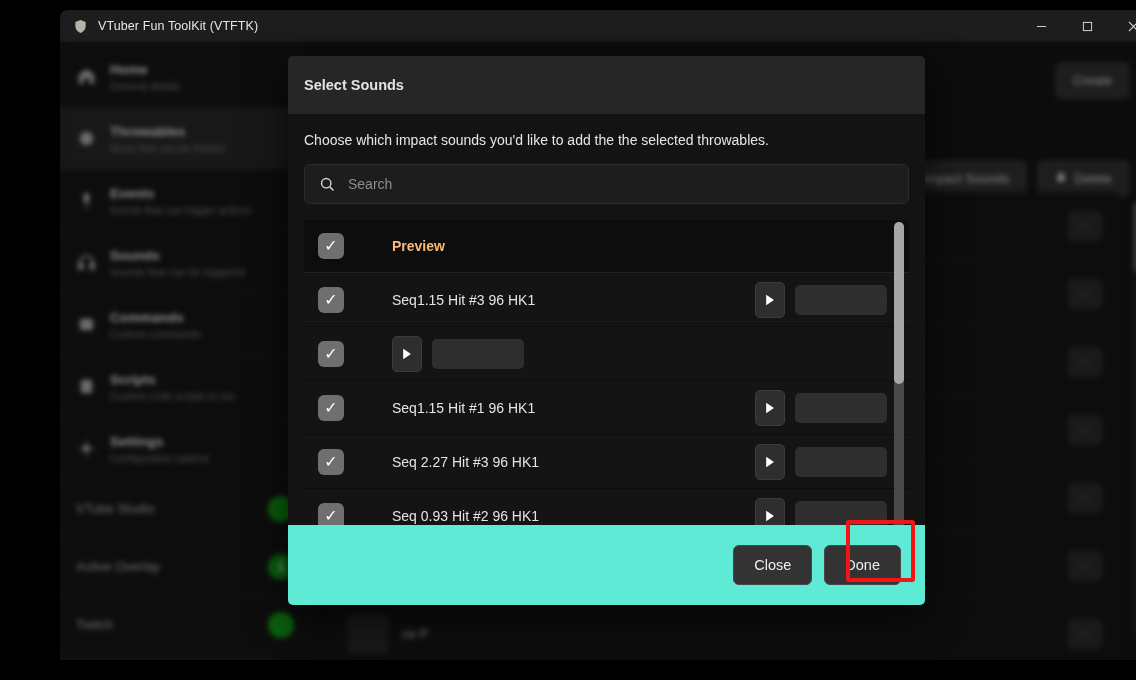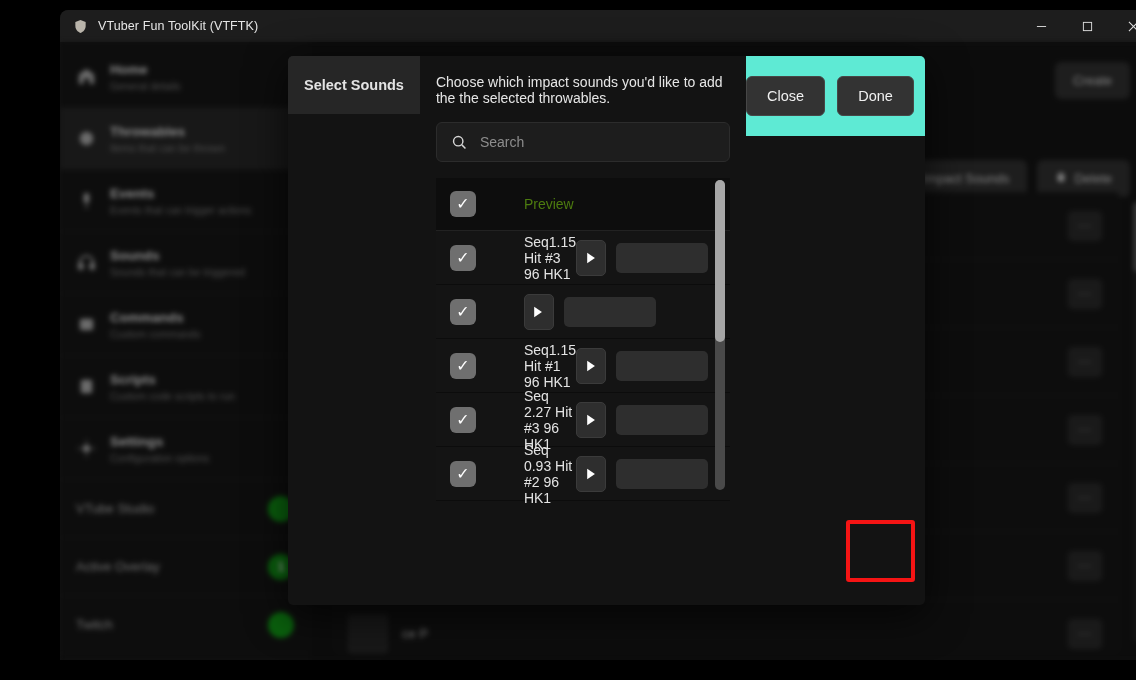--- a/index.html
+++ b/index.html
@@ -182,21 +182,21 @@
     left: 0; top: 32px;
     width: 1096px; height: 618px;
     background: rgba(0,0,0,0.30);
   }
   .modal {
     position: absolute;
     left: 228px; top: 46px;
     width: 637px;
     height: 549px;
     display: flex;
-    flex-direction: row;
+    flex-direction: column;
     background: #131313;
     border-radius: 5px;
     box-shadow: 0 10px 40px rgba(0,0,0,0.7);
     overflow: hidden;
   }
   .modal-header {
     height: 58px;
     background: #262626;
     display: flex;
     align-items: center;
@@ -257,21 +257,21 @@
   .table-header {
     height: 53px;
     background: #0d0d0d;
     display: flex;
     align-items: center;
     border-bottom: 1px solid #222;
     padding-right: 22px;
   }
   .col-check { width: 88px; display: flex; align-items: center; padding-left: 14px; flex-shrink: 0; }
   .col-name { flex: 1; font-size: 14px; font-weight: 700; color: #eaeaea; }
-  .col-preview { font-size: 14px; font-weight: 400; color: #4d7c0f; padding-right: 8px; }
+  .col-preview { font-size: 14px; font-weight: 700; color: #fdba74; padding-right: 8px; }
   .rows { position: relative; }
   .row {
     height: 54px;
     background: #141414;
     display: flex;
     align-items: center;
     border-bottom: 1px solid #0c0c0c;
     padding-right: 22px;
   }
   .row-name { flex: 1; font-size: 14px; color: #e4e4e4; }

